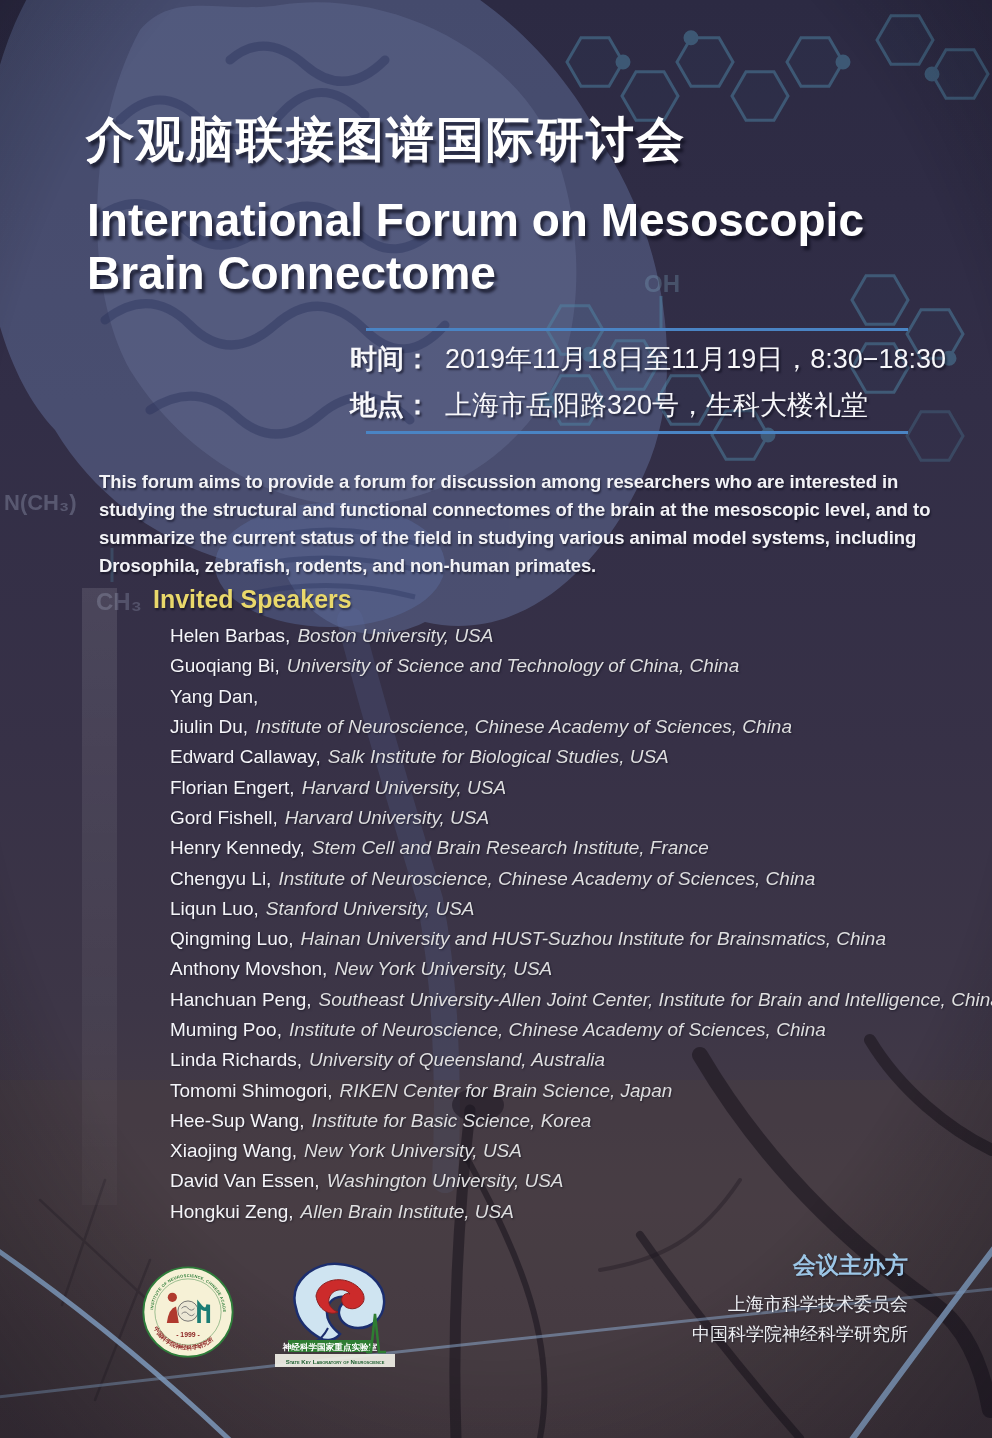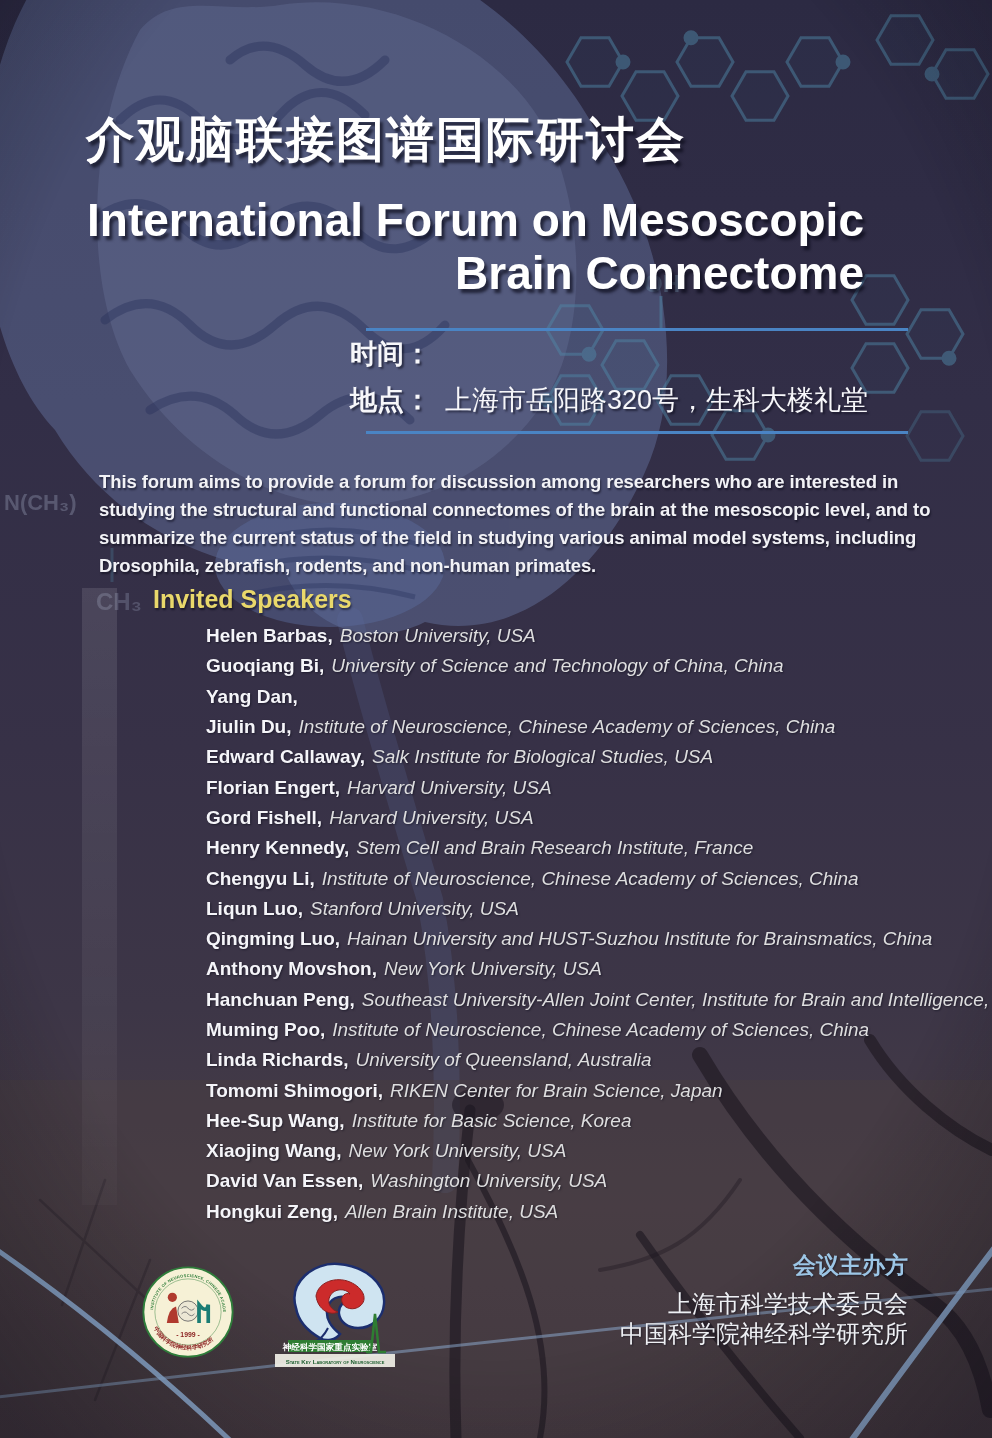--- a/index.html
+++ b/index.html
@@ -14,27 +14,26 @@
 
   .title-zh{
     position:absolute;left:86px;top:104px;width:860px;
     font-size:48px;line-height:72px;font-weight:bold;color:#ffffff;
     letter-spacing:2px;text-shadow:3px 4px 3px rgba(8,8,22,.65);white-space:nowrap;
   }
   .title-en{
     position:absolute;left:87px;top:194px;
     font-size:46px;line-height:53px;font-weight:bold;color:#ffffff;
     text-shadow:3px 4px 3px rgba(8,8,22,.65);
-    text-align:right;
   }
   .rule{position:absolute;left:366px;width:542px;height:3px;background:#4a84c4;}
   .rule-top{top:328px;}
   .rule-bottom{top:431px;}
   .meta{position:absolute;left:350px;top:336px;}
-  .meta-row{display:flex;align-items:flex-start;height:46px;font-size:27px;color:#f7f7fa;
+  .meta-row{display:flex;align-items:center;height:46px;font-size:27px;color:#f7f7fa;
     text-shadow:2px 2px 2px rgba(8,8,22,.55);white-space:nowrap;}
   .meta-label{font-weight:bold;margin-right:14px;}
   .intro{
     position:absolute;left:83px;top:452px;width:848px;
     font-size:18.5px;line-height:28px;font-weight:bold;color:#f2f2f6;
     letter-spacing:-0.1px;text-shadow:1px 2px 2px rgba(8,8,22,.55);
   }
   .accent-bar{
     position:absolute;left:82px;top:588px;width:35px;height:617px;
     background:linear-gradient(180deg,rgba(255,255,255,0.11),rgba(255,255,255,0.05) 70%,rgba(255,255,255,0.02));
@@ -43,26 +42,26 @@
     position:absolute;left:152px;top:584px;
     font-size:25px;font-weight:bold;color:#e9d86b;text-shadow:1px 2px 2px rgba(8,8,22,.55);
   }
   .speakers-list{
     position:absolute;left:170px;top:621px;margin:0;padding:0;list-style:none;
   }
   .speakers-list li{
     height:30.3px;display:flex;align-items:center;font-size:19px;white-space:nowrap;
     text-shadow:1px 1px 2px rgba(8,8,22,.5);
   }
-  .spk-name{font-weight:bold;color:#f5f5f9;margin-right:7px;margin-left:36px;}
+  .spk-name{font-weight:normal;color:#f5f5f9;margin-right:7px;}
   .spk-aff{font-style:italic;color:#dededf;}
   .organizers{position:absolute;right:84px;top:1250px;text-align:right;}
   .org-heading{font-size:23px;font-weight:bold;color:#9cc6e6;margin-bottom:8px;
     text-shadow:1px 1px 2px rgba(8,8,22,.5);}
-  .org-item{font-size:24px;line-height:30px;color:#eef0f4;text-shadow:1px 1px 2px rgba(8,8,22,.5);}
+  .org-item{font-size:18px;line-height:30px;color:#eef0f4;text-shadow:1px 1px 2px rgba(8,8,22,.5);}
   .logo{position:absolute;}
   .logo-ion{left:142px;top:1266px;width:92px;height:92px;}
   .logo-skl{left:274px;top:1256px;width:122px;height:114px;}
 </style>
 </head>
 <body>
 
 <div class="poster">
 
   <svg class="bg-art" viewBox="0 0 992 1438" xmlns="http://www.w3.org/2000/svg" aria-hidden="true">
@@ -184,20 +183,21 @@
     <h1 class="title-zh" style="margin:0;">介观脑联接图谱国际研讨会</h1>
     <div class="title-en">
       <div>International Forum on Mesoscopic</div>
       <div>Brain Connectome</div>
     </div>
 
     <div class="rule rule-top"></div>
     <div class="meta">
       <div class="meta-row">
         <span class="meta-label">时间：</span>
+        <span class="meta-value">2019年11月18日至11月19日，8:30−18:30</span>
       </div>
       <div class="meta-row">
         <span class="meta-label">地点：</span>
         <span class="meta-value">上海市岳阳路320号，生科大楼礼堂</span>
       </div>
     </div>
     <div class="rule rule-bottom"></div>
 
     <p class="intro" style="margin:16px;">This forum aims to provide a forum for discussion among researchers who are interested in studying the structural and functional connectomes of the brain at the mesoscopic level, and to summarize the current status of the field in studying various animal model systems, including Drosophila, zebrafish, rodents, and non-human primates.</p>
 

